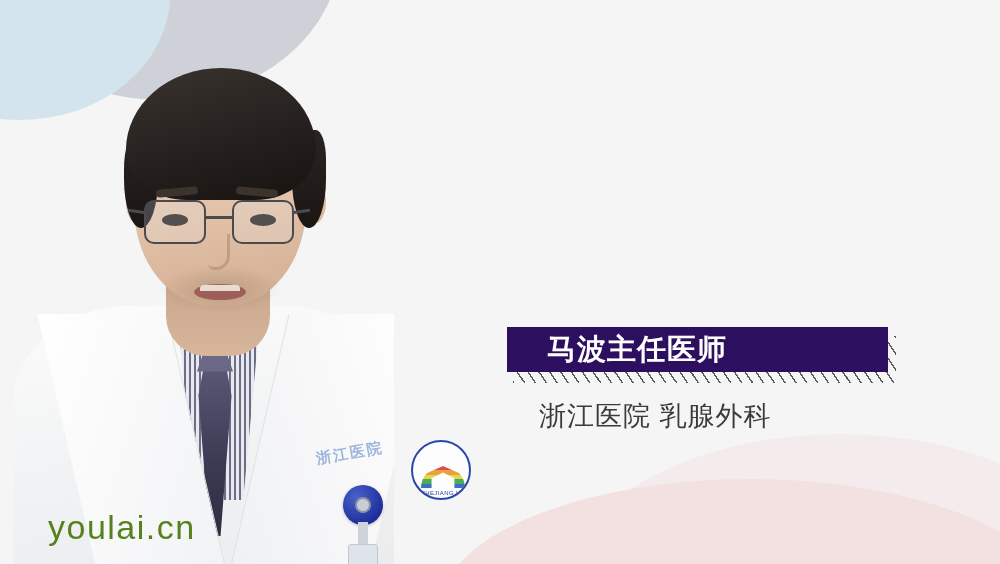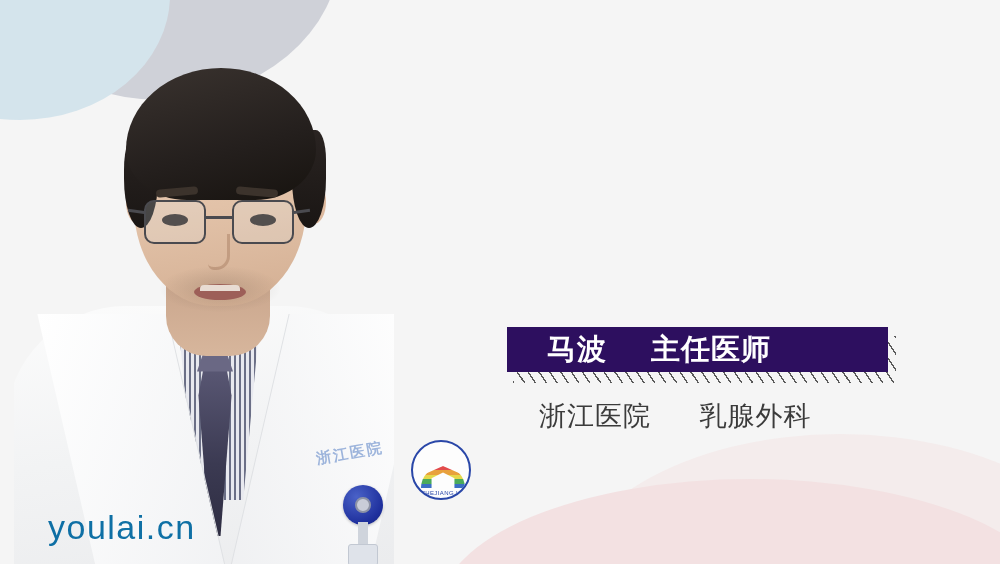--- a/index.html
+++ b/index.html
@@ -283,40 +283,40 @@
     background:#2d0f5f;
     display:flex;
     align-items:center;
   }
   .banner-name {
     color:#ffffff; font-size:29px; font-weight:bold;
     margin-left:40px; letter-spacing:1px;
   }
   .banner-title {
     color:#ffffff; font-size:29px; font-weight:bold;
-    margin-left:44px; letter-spacing:1px;
+    letter-spacing:1px;
   }
 
   
   #affiliation {
     position:absolute;
     left:539px; top:398px;
     font-size:27px;
     color:#3b3b3b;
     letter-spacing:1px;
     white-space:nowrap;
   }
-  #affiliation .dept { margin-left:40px; }
+  #affiliation .dept { }
 
   
   #watermark {
     position:absolute;
     left:48px; top:508px;
     font-size:34px;
-    color:#0369a1;
+    color:#4d7c0f;
     letter-spacing:1.5px;
     font-weight:400;
     opacity:.95;
   }
 </style>
 </head>
 <body>
 
 <div id="stage">
 

